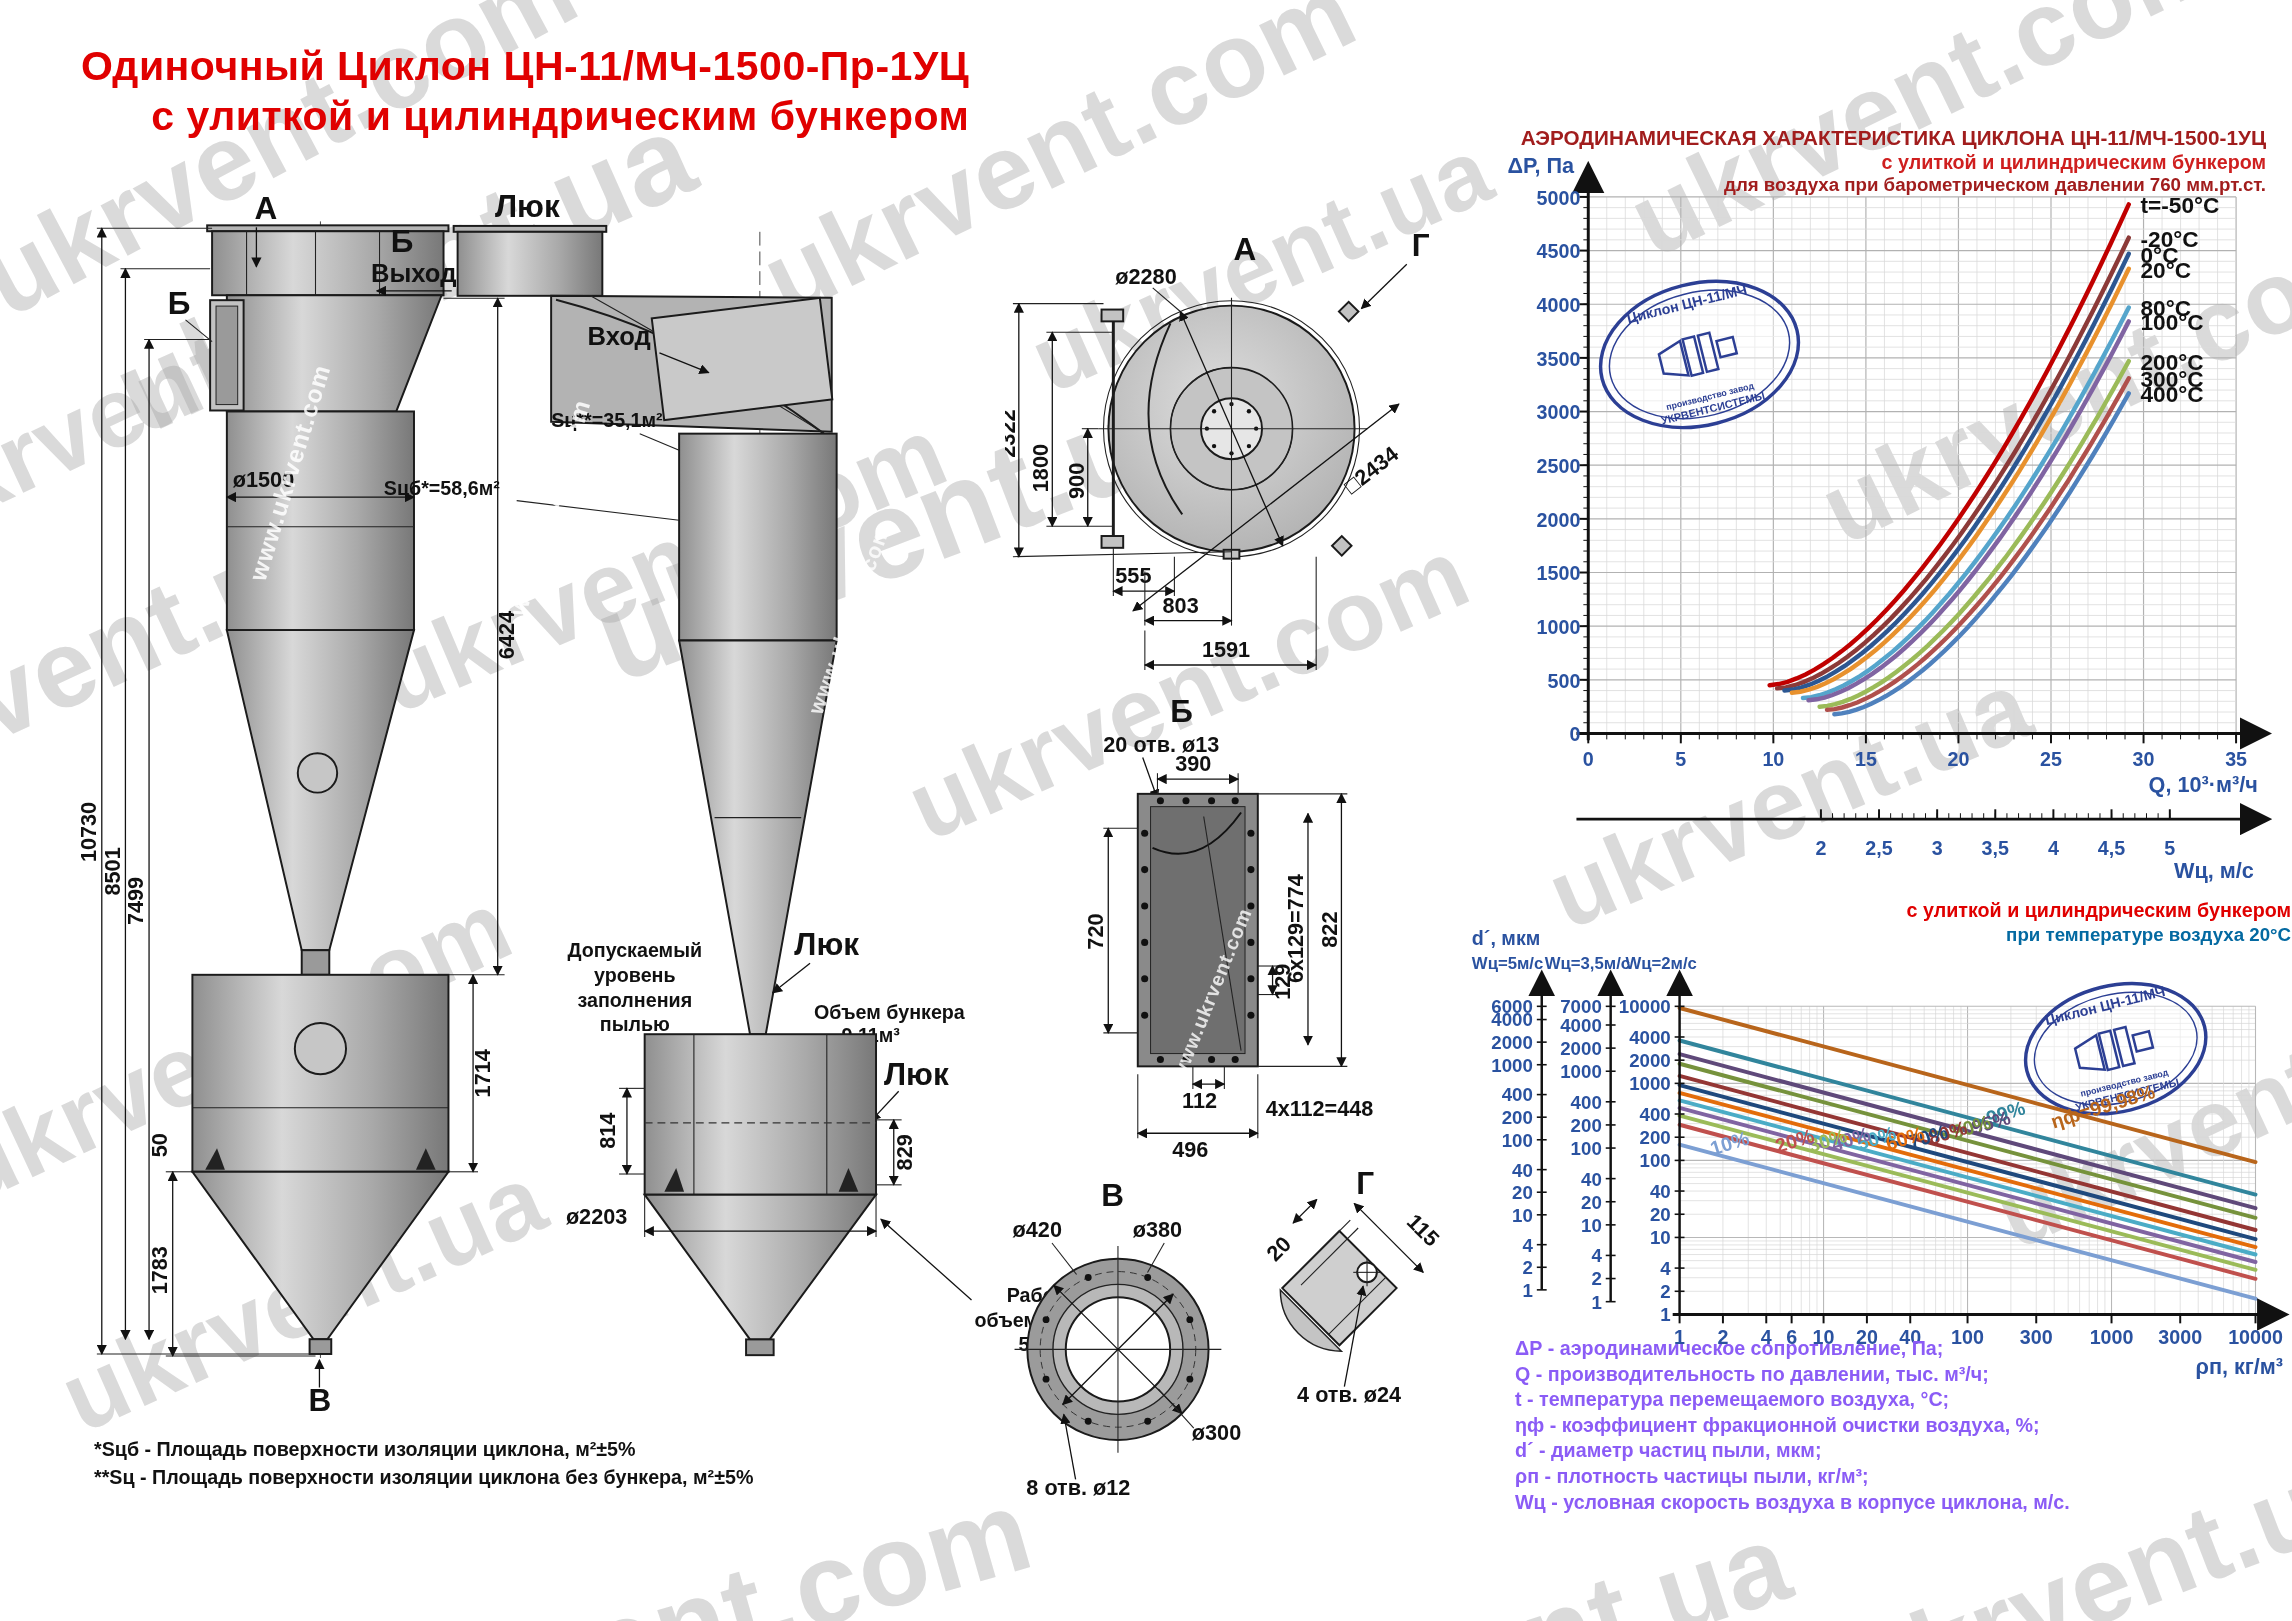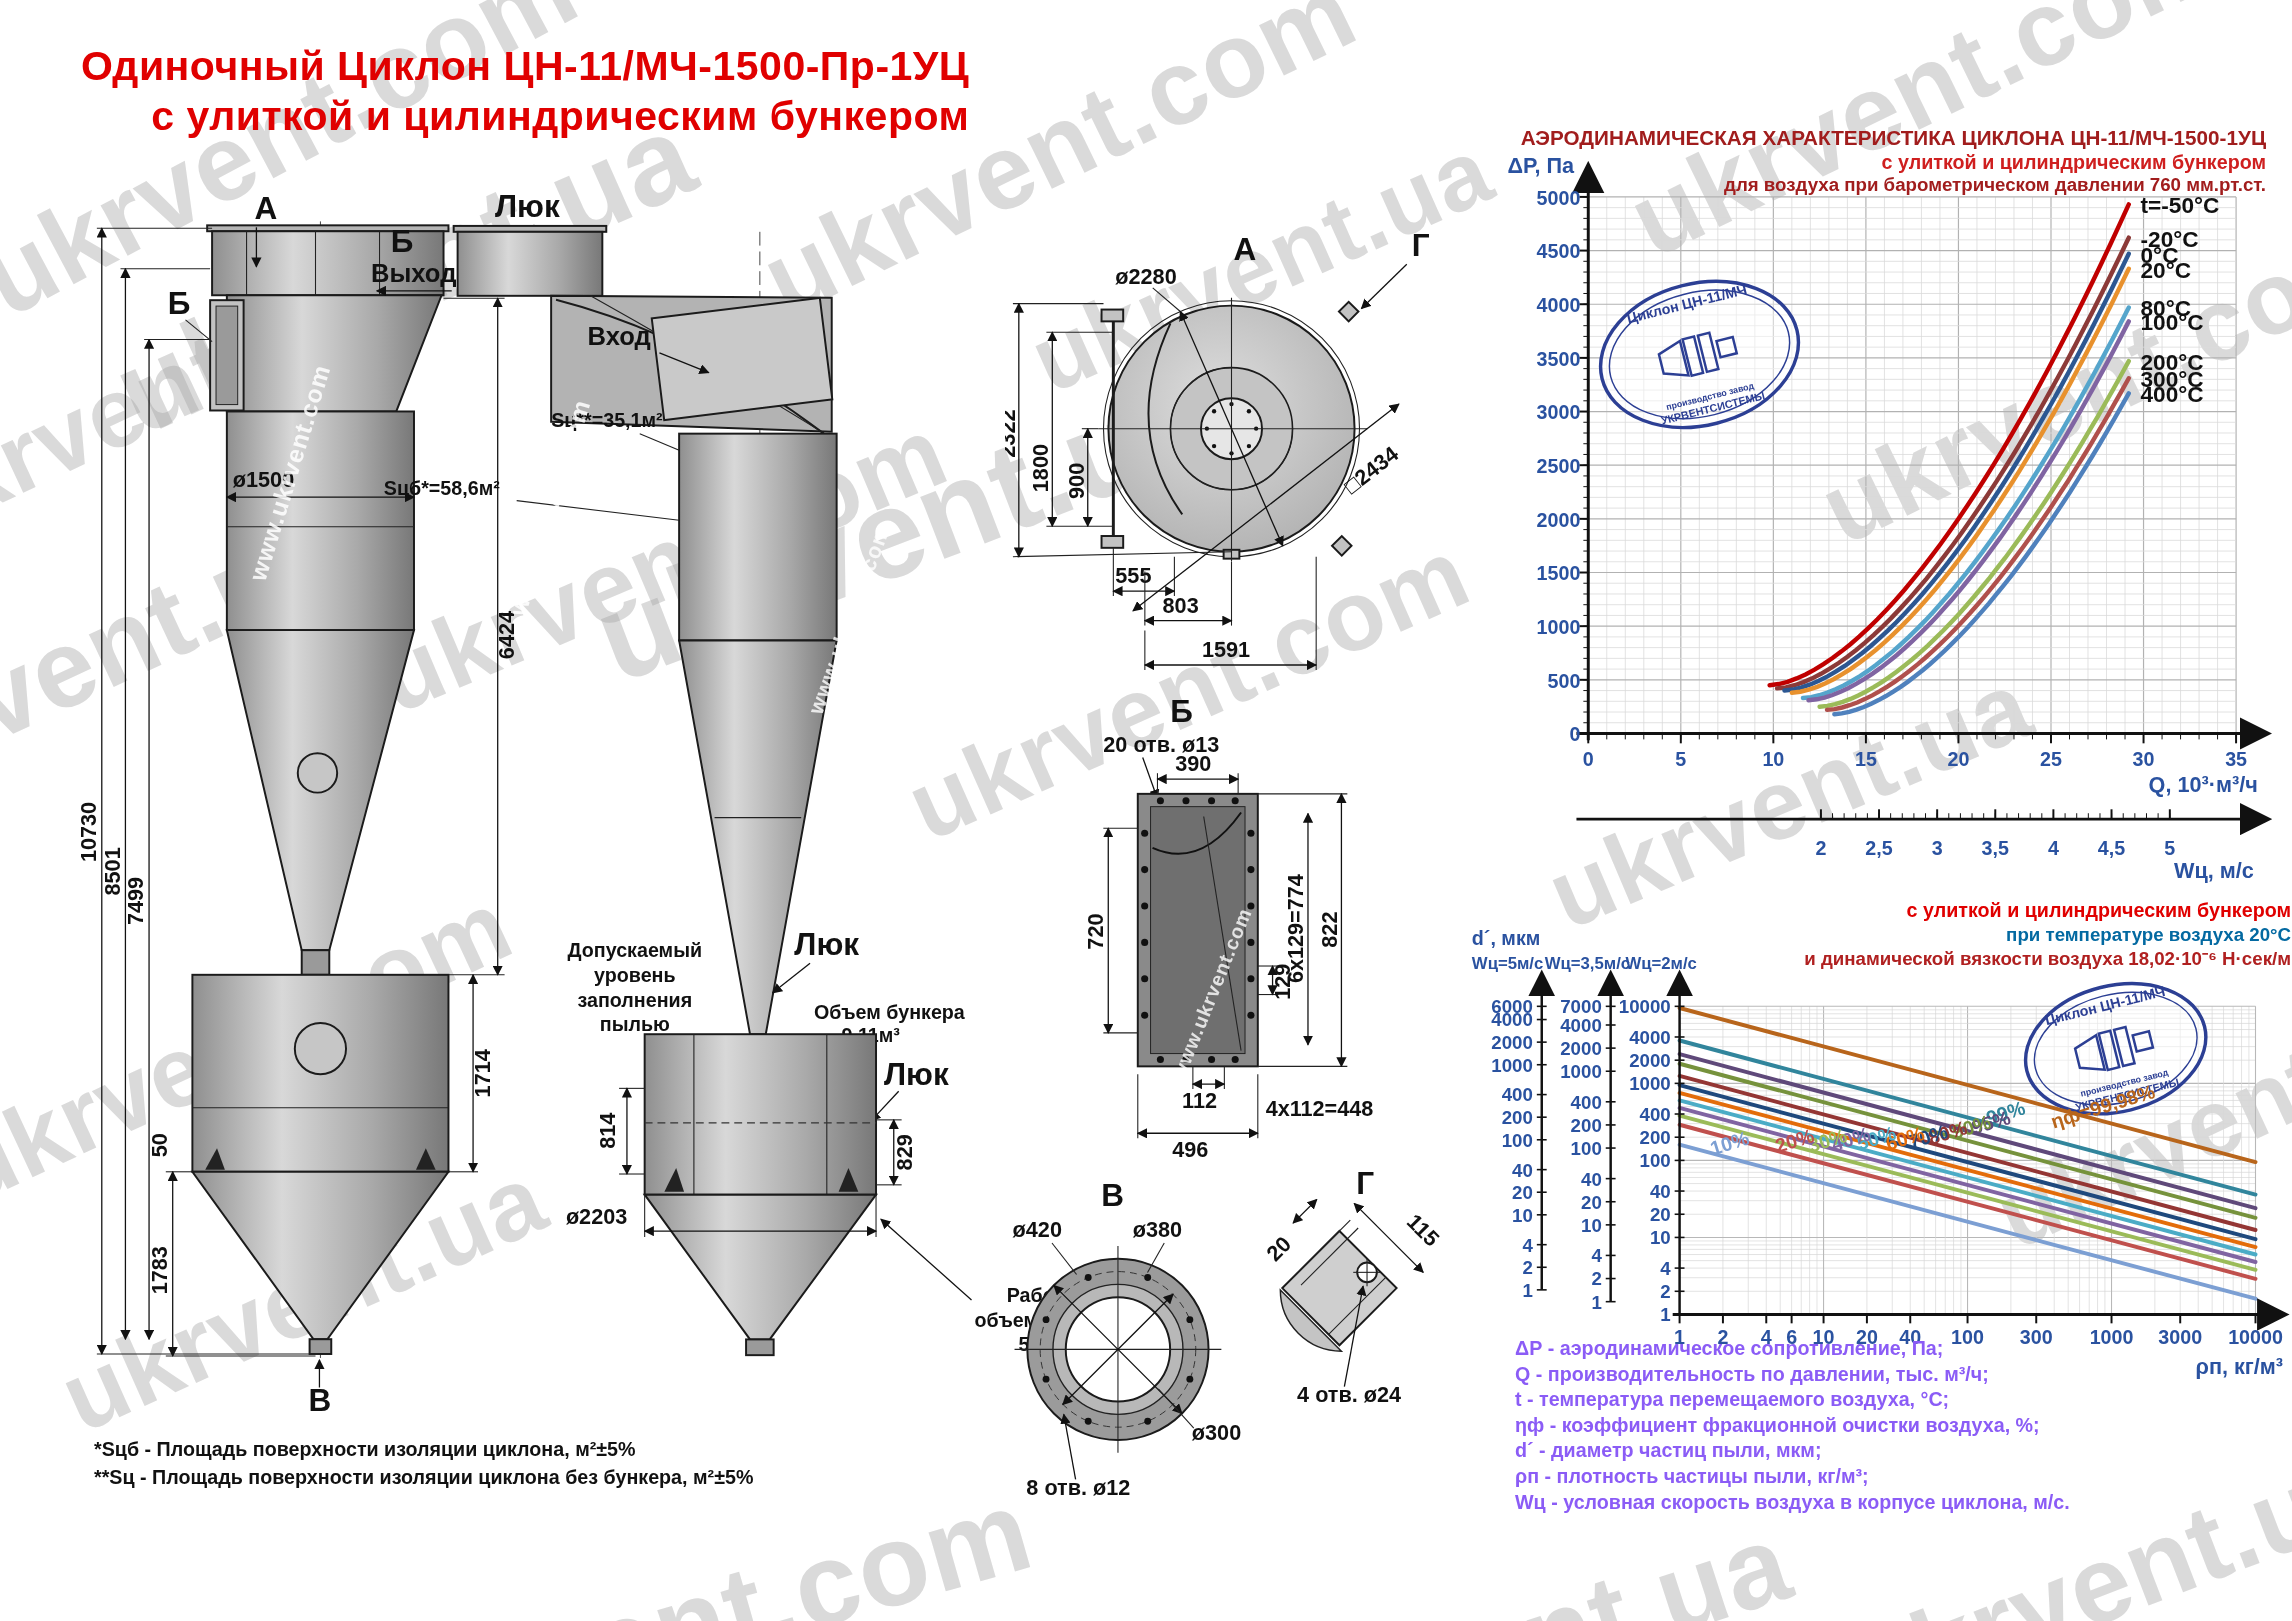--- a/index.html
+++ b/index.html
@@ -706,21 +706,20 @@
         <text x="643.476" y="748" class="tick" text-anchor="middle">4,5</text>
         <text x="702.696" y="748" class="tick" text-anchor="middle">5</text>
         <text x="30" y="56" class="tickb" text-anchor="start">ΔР, Па</text>
         <text x="792" y="684" class="tickb" text-anchor="end">Q, 10³·м³/ч</text>
         <text x="788" y="772" class="tickb" text-anchor="end">Wц, м/с</text>
       </g>
   </svg>
 
   <div class="c-title" style="left:1542px;top:899px;width:749px;font-size:19.7px;color:#e00000">с улиткой и цилиндрическим бункером</div>
   <div class="c-title" style="left:1542px;top:924px;width:749px;font-size:18.7px;color:#0369a1">при температуре воздуха 20°С</div>
-  <div class="c-title" style="left:1542px;top:948px;width:749px;font-size:18.7px;color:#b02020">и динамической вязкости воздуха  18,02·10⁻⁶ Н·сек/м</div>
   <svg id="c2" class="layer" style="left:1458px;top:837px" width="834" height="571" viewBox="0 0 847 580">
     <defs>
       <marker id="c2a" viewBox="0 0 10 10" refX="8" refY="5" markerWidth="11" markerHeight="11" orient="auto">
           <path d="M0,0 L10,5 L0,10 z" fill="#111"></path>
         </marker>
     </defs>
     <g id="c2-grid">
         <line x1="225" y1="172" x2="225" y2="485" stroke="#b8b8b8" stroke-width="1.1"></line>
         <line x1="225" y1="485" x2="810" y2="485" stroke="#b8b8b8" stroke-width="1.1"></line>
         <line x1="269.0256368658572" y1="172" x2="269.0256368658572" y2="485" stroke="#d6d6d6" stroke-width="0.7"></line>

